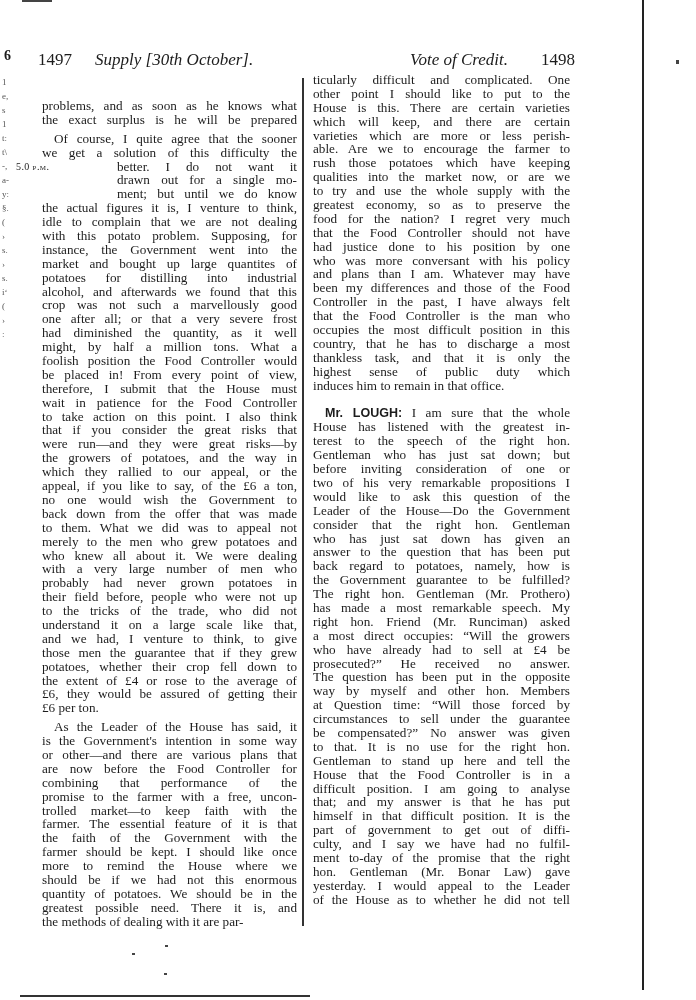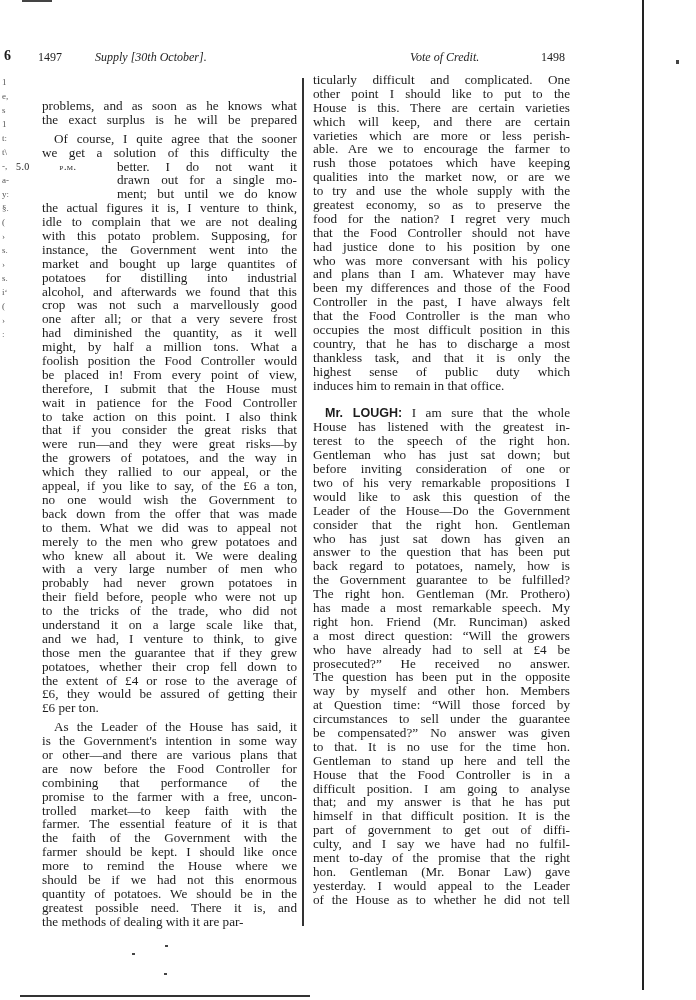--- a/index.html
+++ b/index.html
@@ -6,39 +6,39 @@
   body {
     width: 696px; height: 1000px; background: #ffffff; position: relative;
     overflow: hidden; color: #1c1c1c;
     font-family: "Liberation Serif", "DejaVu Serif", serif;
   }
   .page { position: absolute; inset: 0; }
   .top-smudge { position: absolute; left: 22px; top: 0; width: 30px; height: 2px; background: #444; }
   .margin-numeral { position: absolute; left: 4px; top: 48px; font-size: 14px; font-weight: bold; }
   .margin-fragments { position: absolute; left: 2px; top: 75px; width: 16px; font-size: 9px; color: #555; line-height: 14px; }
   .margin-fragments span { display: block; height: 14px; }
-  .header { position: absolute; top: 50px; left: 0; width: 696px; height: 20px; font-size: 12px; }
+  .header { position: absolute; top: 50px; left: 0; width: 696px; height: 20px; font-size: 17px; }
   .header span { position: absolute; white-space: nowrap; }
   .h-colnum-left { left: 38px; }
   .h-title-left { left: 95px; font-style: italic; }
   .h-date { left: 207px; width: 200px; text-align: center; letter-spacing: 0.3px; }
   .h-date .sc { font-variant: small-caps; }
   .h-title-right { left: 410px; font-style: italic; }
   .h-colnum-right { left: 541px; }
   .column { position: absolute; top: 73px; font-size: 13.2px; line-height: 13.9px; }
   .col-left { left: 42px; width: 255px; margin-top: 26px; }
   .col-right { left: 313px; width: 257px; }
   .line { display: block; white-space: nowrap; text-align: justify; text-align-last: justify; height: 13.9px; overflow: visible; }
   .line.last { text-align-last: left; }
   .line.indent { padding-left: 12px; }
   .line.hang { padding-left: 75px; }
   .para-gap { display: block; height: 5px; }
   .para-gap-lg { display: block; height: 14px; }
   .time-note { position: absolute; left: 16px; font-size: 10px; letter-spacing: 0.4px; }
-  .time-note .sc { font-variant: small-caps; margin-left: 27px; }
+  .time-note .sc { font-variant: small-caps; }
   .speaker { font-family: "Liberation Sans", "DejaVu Sans", sans-serif; font-weight: bold; font-size: 12.5px; }
   .rule-center { position: absolute; left: 302px; top: 78px; width: 1.5px; height: 848px; background: #333; }
   .rule-right { position: absolute; left: 642px; top: 0; width: 1.5px; height: 990px; background: #222; }
   .rule-bottom { position: absolute; left: 20px; top: 995px; width: 290px; height: 2px; background: #333; }
   .speck { position: absolute; width: 3px; height: 2px; background: #444; }
 </style>
 </head>
 <body>
 
 <div class="page">
@@ -170,29 +170,29 @@
       <span class="line ">would like to ask this question of the</span>
       <span class="line ">Leader of the House—Do the Government</span>
       <span class="line ">consider that the right hon. Gentleman</span>
       <span class="line ">who has just sat down has given an</span>
       <span class="line ">answer to the question that has been put</span>
       <span class="line ">back regard to potatoes, namely, how is</span>
       <span class="line ">the Government guarantee to be fulfilled?</span>
       <span class="line ">The right hon. Gentleman (Mr. Prothero)</span>
       <span class="line ">has made a most remarkable speech. My</span>
       <span class="line ">right hon. Friend (Mr. Runciman) asked</span>
-      <span class="line ">a most direct question: “Will the growers</span>
+      <span class="line ">a most direct occupies: “Will the growers</span>
       <span class="line ">who have already had to sell at £4 be</span>
       <span class="line ">prosecuted?” He received no answer.</span>
       <span class="line ">The question has been put in the opposite</span>
       <span class="line ">way by myself and other hon. Members</span>
       <span class="line ">at Question time: “Will those forced by</span>
       <span class="line ">circumstances to sell under the guarantee</span>
       <span class="line ">be compensated?” No answer was given</span>
-      <span class="line ">to that. It is no use for the time hon.</span>
+      <span class="line ">to that. It is no use for the right hon.</span>
       <span class="line ">Gentleman to stand up here and tell the</span>
       <span class="line ">House that the Food Controller is in a</span>
       <span class="line ">difficult position. I am going to analyse</span>
       <span class="line ">that; and my answer is that he has put</span>
       <span class="line ">himself in that difficult position. It is the</span>
       <span class="line ">part of government to get out of diffi-</span>
       <span class="line ">culty, and I say we have had no fulfil-</span>
       <span class="line ">ment to-day of the promise that the right</span>
       <span class="line ">hon. Gentleman (Mr. Bonar Law) gave</span>
       <span class="line ">yesterday. I would appeal to the Leader</span>

